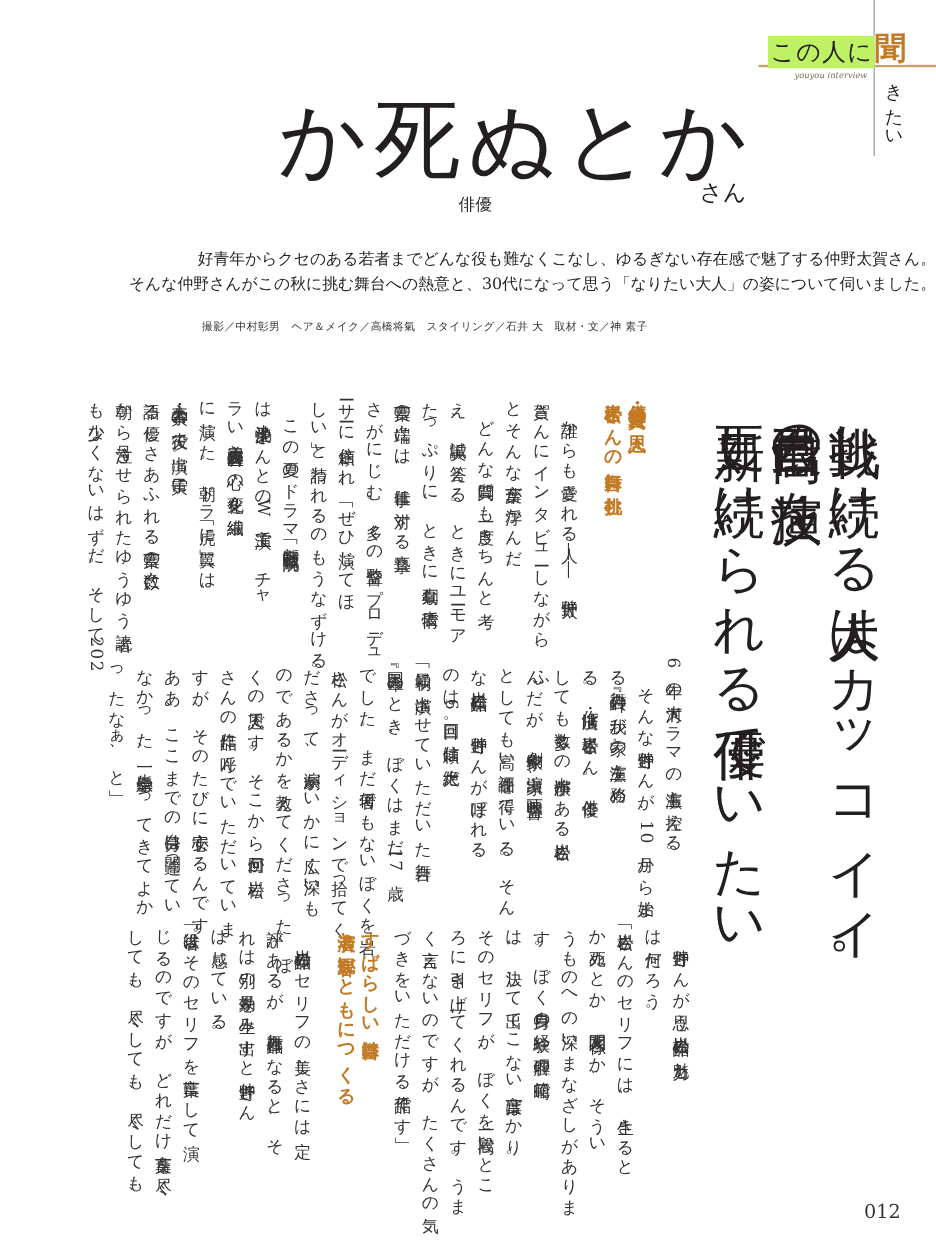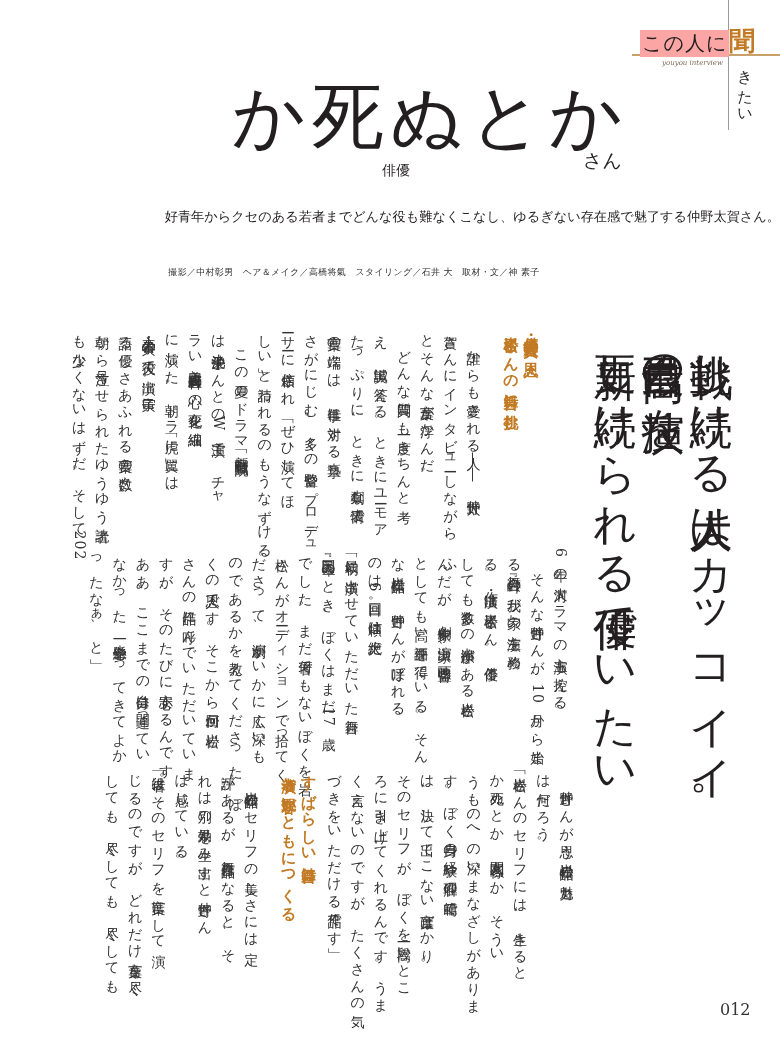--- a/index.html
+++ b/index.html
@@ -3,21 +3,21 @@
 <meta charset="utf-8">
 <style>
   html, body { margin:0; padding:0; background:#ffffff; }
   body { width:780px; height:1040px; position:relative; overflow:hidden;
          font-family:"DejaVu Serif","Liberation Serif",serif; color:#231f20; }
 
   
   .badge { position:absolute; left:632px; top:0; width:148px; height:130px; }
   .badge .vline { position:absolute; left:96px; top:0; width:1px; height:130px; background:#9a9a9a; }
   .badge .hline { position:absolute; left:0; top:54px; width:148px; height:2px; background:#c9a06a; }
-  .badge .ttl { position:absolute; left:8px; top:30px; font-size:20px; letter-spacing:1px; color:#231f20; background:#fca5a5; padding:0 2px; }
+  .badge .ttl { position:absolute; left:8px; top:30px; font-size:20px; letter-spacing:1px; color:#231f20; background:#bef264; padding:0 2px; }
   .badge .kiku { position:absolute; left:97px; top:28px; font-size:26px; font-weight:bold; color:#c27a24; background:#fff; line-height:1; }
   .badge .sub { position:absolute; left:30px; top:59px; font-size:7px; color:#7a6a55; font-style:italic;text-align:center; }
   .badge .kitai { position:absolute; left:103px; top:60px; writing-mode:vertical-rl; font-size:15px; letter-spacing:2px; color:#231f20; }
 
   .name { position:absolute; left:232px; top:80px; font-size:72px; letter-spacing:6px; line-height:1; color:#231f20; }
   .san { position:absolute; left:583px; top:148px; font-size:19px; color:#231f20; }
   .role { position:absolute; left:382px; top:162px; font-size:14px; color:#231f20; }
 
   .lead { position:absolute; left:0; top:206px; width:780px; text-align:right; font-size:13.2px; line-height:21px; color:#231f20; }
   .lead div { white-space:nowrap; }
@@ -50,20 +50,21 @@
   <span class="sub">youyou interview</span>
   <span class="kitai">きたい</span>
 </div>
 
 <div class="name">か死ぬとか</div>
 <div class="san">さん</div>
 <div class="role">俳優</div>
 
 <div class="lead">
   <div>好青年からクセのある若者までどんな役も難なくこなし、ゆるぎない存在感で魅了する仲野太賀さん。</div>
+  <div>そんな仲野さんがこの秋に挑む舞台への熱意と、30代になって思う「なりたい大人」の姿について伺いました。</div>
 </div>
 <div class="credits">撮影／中村彰男　ヘア＆メイク／高橋将氣　スタイリング／石井 大　取材・文／神 素子</div>
 
 <div class="headline">
   <div>挑戦し続ける大人はカッコイイ。</div>
   <div>自己最高の演技を</div>
   <div>更新し続けられる俳優でいたい</div>
 </div>
 
 <div class="band band1">

